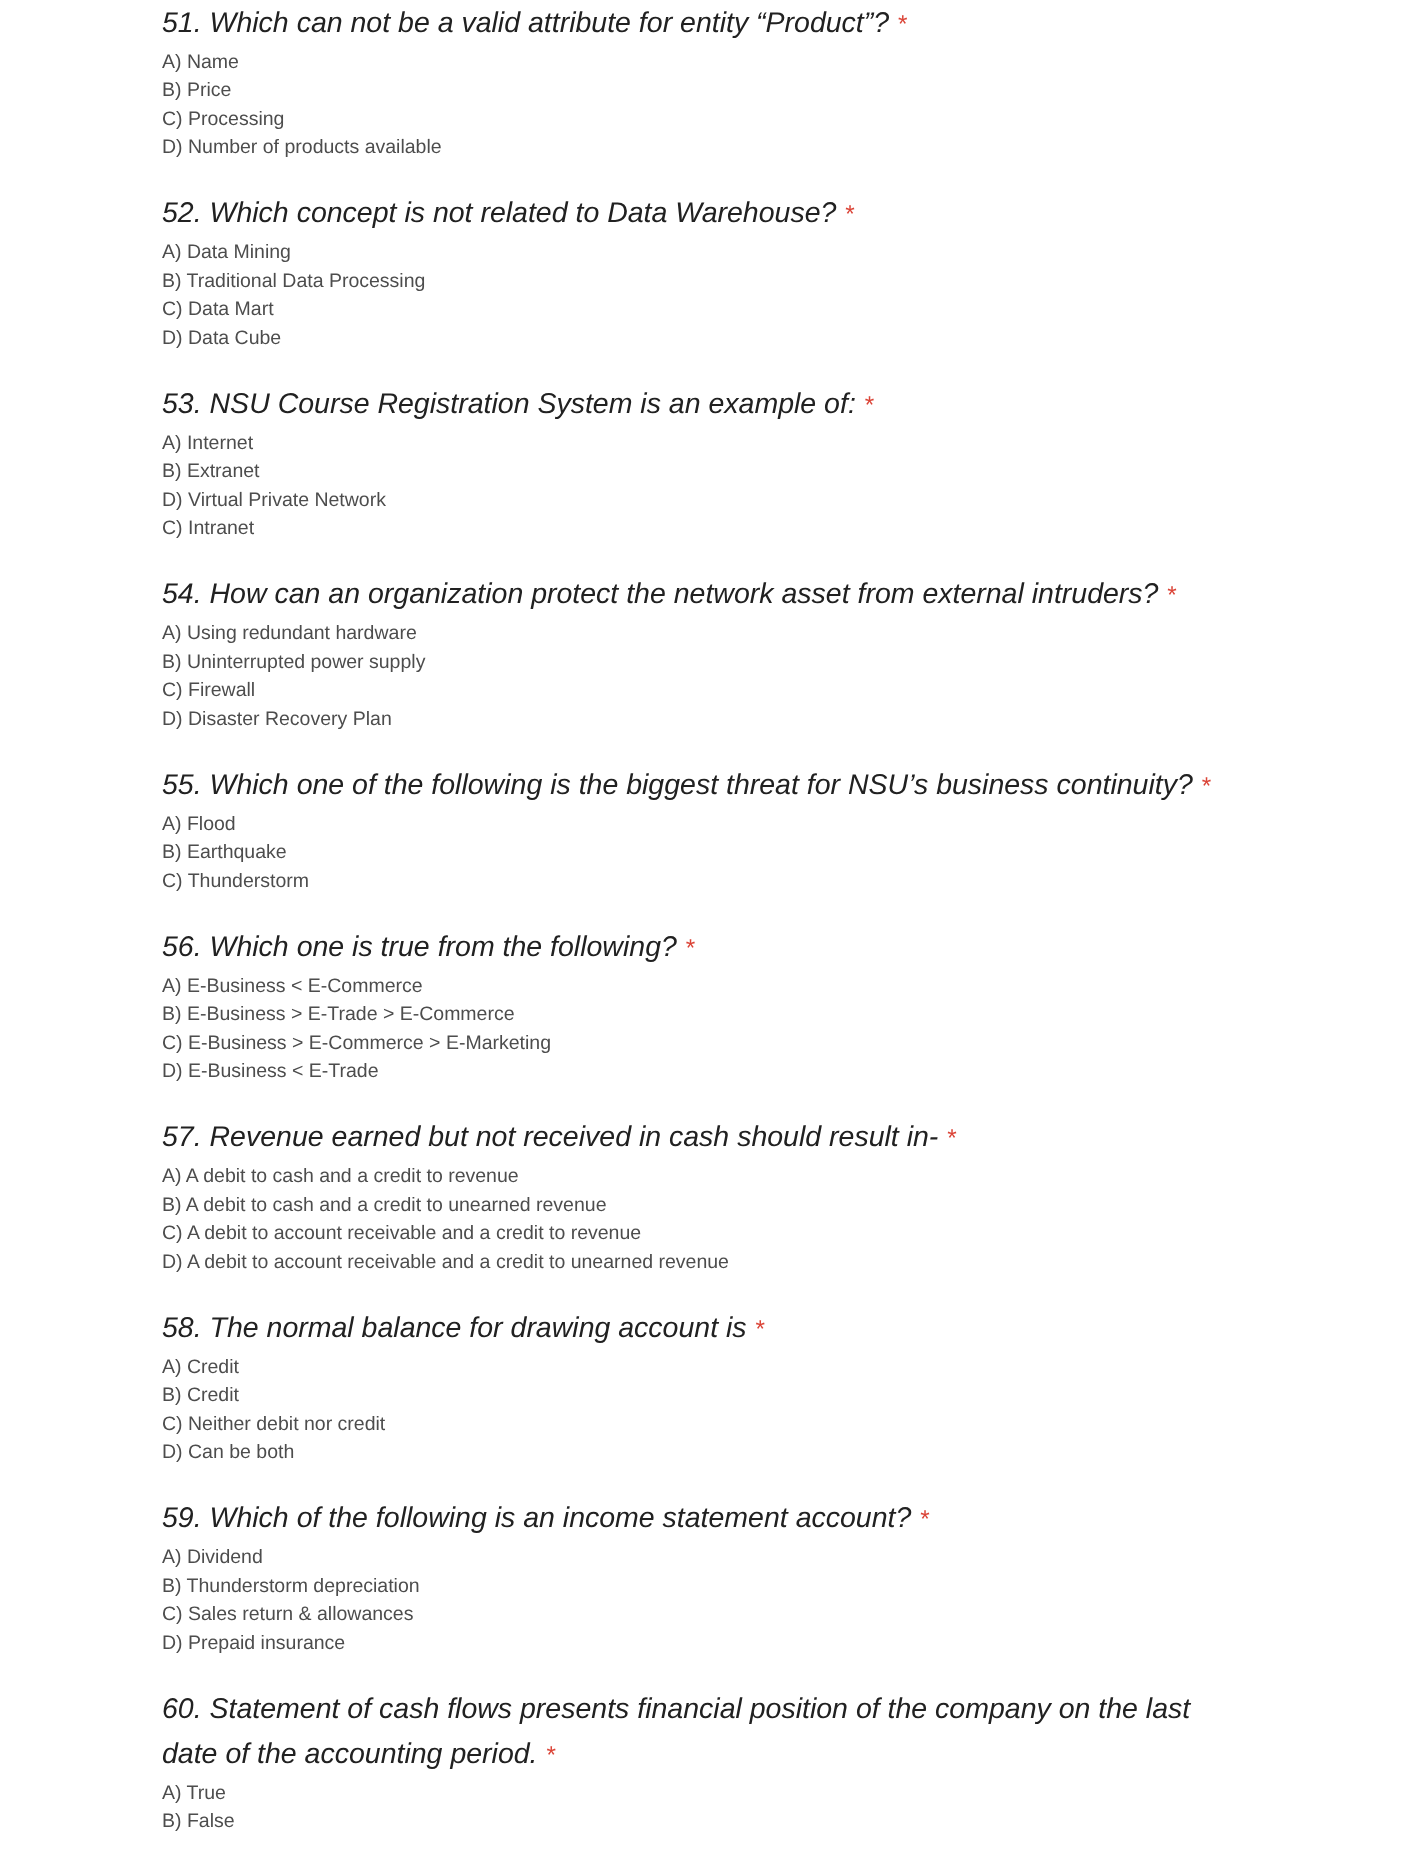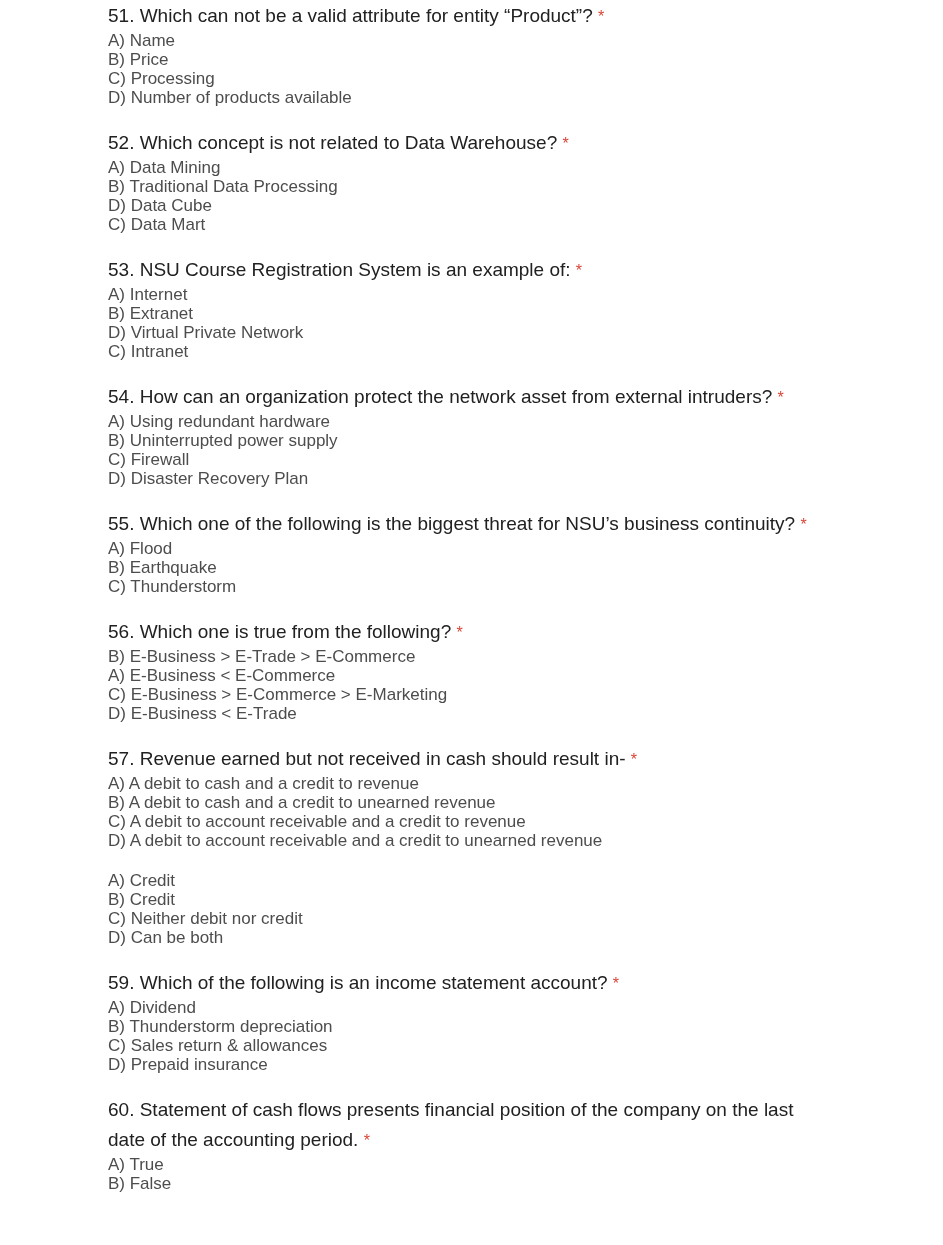--- a/index.html
+++ b/index.html
@@ -19,31 +19,32 @@
   }
   .qt {
     margin: 0;
     padding: 0;
     font-size: 19px;
     line-height: 30px;
     font-weight: 400;
     color: #212121;
     max-width: 715px;
     letter-spacing: 0;
+    font-style: italic;
   }
   .req {
     color: #db4437;
     font-size: 0.85em;
   }
   .opts {
     margin: 0;
     padding: 0;
   }
   .opt {
-    font-size: 17px;
+    font-size: 13px;
     line-height: 19px;
     color: #4d4d4d;
     white-space: nowrap;
   }
 </style>
 </head>
 <body>
 
 <main class="quiz">
 
@@ -55,22 +56,22 @@
       <div class="opt">C) Processing</div>
       <div class="opt">D) Number of products available</div>
     </div>
   </section>
 
   <section class="q">
     <h2 class="qt"><span>52. Which concept is not related to Data Warehouse?</span> <span class="req">*</span></h2>
     <div class="opts">
       <div class="opt">A) Data Mining</div>
       <div class="opt">B) Traditional Data Processing</div>
+      <div class="opt">C) Data Mart</div>
       <div class="opt">D) Data Cube</div>
-      <div class="opt">C) Data Mart</div>
     </div>
   </section>
 
   <section class="q">
     <h2 class="qt"><span>53. NSU Course Registration System is an example of:</span> <span class="req">*</span></h2>
     <div class="opts">
       <div class="opt">A) Internet</div>
       <div class="opt">B) Extranet</div>
       <div class="opt">D) Virtual Private Network</div>
       <div class="opt">C) Intranet</div>
@@ -92,38 +93,39 @@
     <div class="opts">
       <div class="opt">A) Flood</div>
       <div class="opt">B) Earthquake</div>
       <div class="opt">C) Thunderstorm</div>
     </div>
   </section>
 
   <section class="q">
     <h2 class="qt"><span>56. Which one is true from the following?</span> <span class="req">*</span></h2>
     <div class="opts">
+      <div class="opt">A) E-Business &lt; E-Commerce</div>
       <div class="opt">B) E-Business &gt; E-Trade &gt; E-Commerce</div>
-      <div class="opt">A) E-Business &lt; E-Commerce</div>
       <div class="opt">C) E-Business &gt; E-Commerce &gt; E-Marketing</div>
       <div class="opt">D) E-Business &lt; E-Trade</div>
     </div>
   </section>
 
   <section class="q">
     <h2 class="qt"><span>57. Revenue earned but not received in cash should result in-</span> <span class="req">*</span></h2>
     <div class="opts">
       <div class="opt">A) A debit to cash and a credit to revenue</div>
       <div class="opt">B) A debit to cash and a credit to unearned revenue</div>
       <div class="opt">C) A debit to account receivable and a credit to revenue</div>
       <div class="opt">D) A debit to account receivable and a credit to unearned revenue</div>
     </div>
   </section>
 
   <section class="q">
+    <h2 class="qt"><span>58. The normal balance for drawing account is</span> <span class="req">*</span></h2>
     <div class="opts">
       <div class="opt">A) Credit</div>
       <div class="opt">B) Credit</div>
       <div class="opt">C) Neither debit nor credit</div>
       <div class="opt">D) Can be both</div>
     </div>
   </section>
 
   <section class="q">
     <h2 class="qt"><span>59. Which of the following is an income statement account?</span> <span class="req">*</span></h2>

